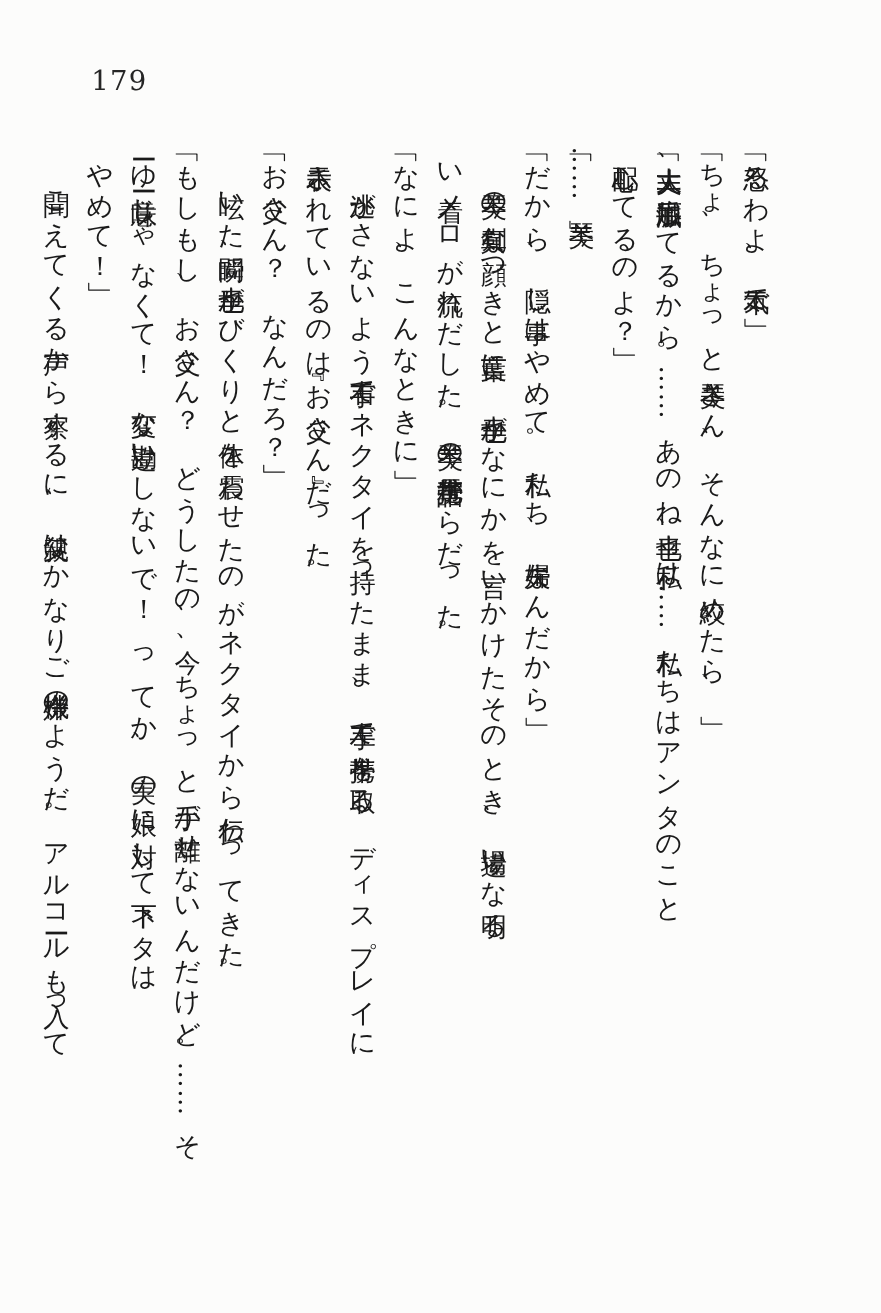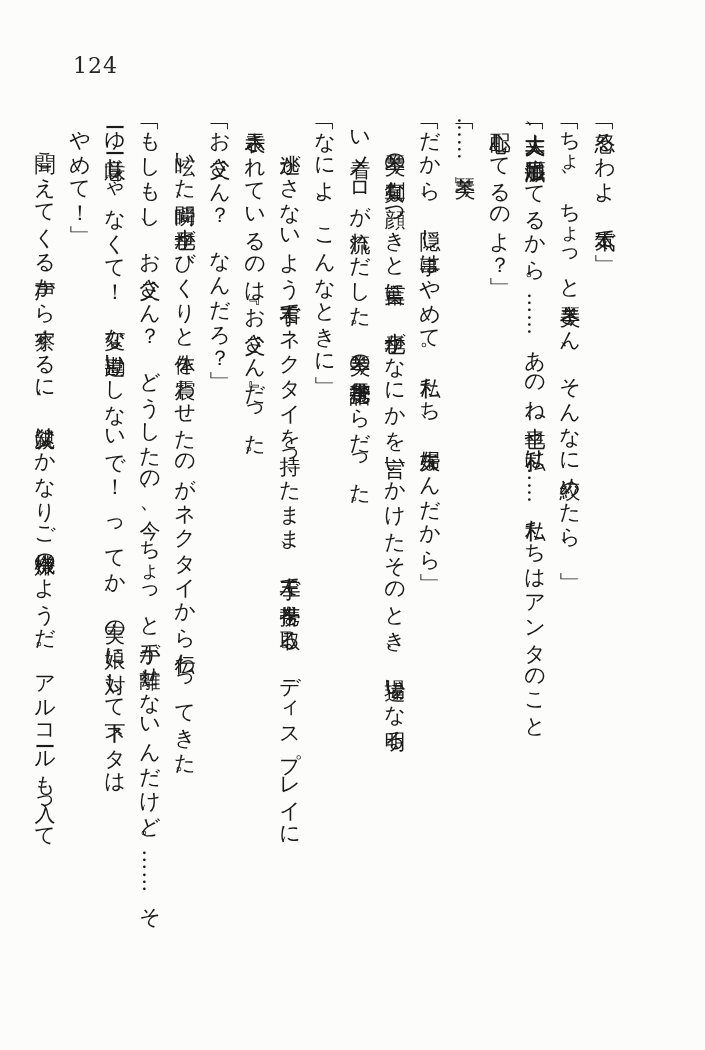--- a/index.html
+++ b/index.html
@@ -38,21 +38,21 @@
   .text-block p {
     margin: 0;
     padding: 0;
     white-space: nowrap;
   }
 </style>
 </head>
 <body>
 
 <div class="page">
-  <div class="page-number">124</div>
+  <div class="page-number">179</div>
 
   <div class="text-block">
     <p>「怒るわよ、本気で」</p>
     <p>「ちょ、ちょっと美琴さん、そんなに絞めたら、」</p>
     <p>「大丈夫、一応手加減してるから。……あのね幸也、私は……私たちはアンタのこと</p>
     <p>心配してるのよ？」</p>
     <p>「……美琴」</p>
     <p>「だから、隠し事はやめて。私たち、夫婦なんだから」</p>
     <p>　美琴の真剣な顔つきと言葉に、幸也がなにかを言いかけたそのとき、場違いな明る</p>
     <p>い着メロが流れだした。美琴の携帯電話からだった。</p>

